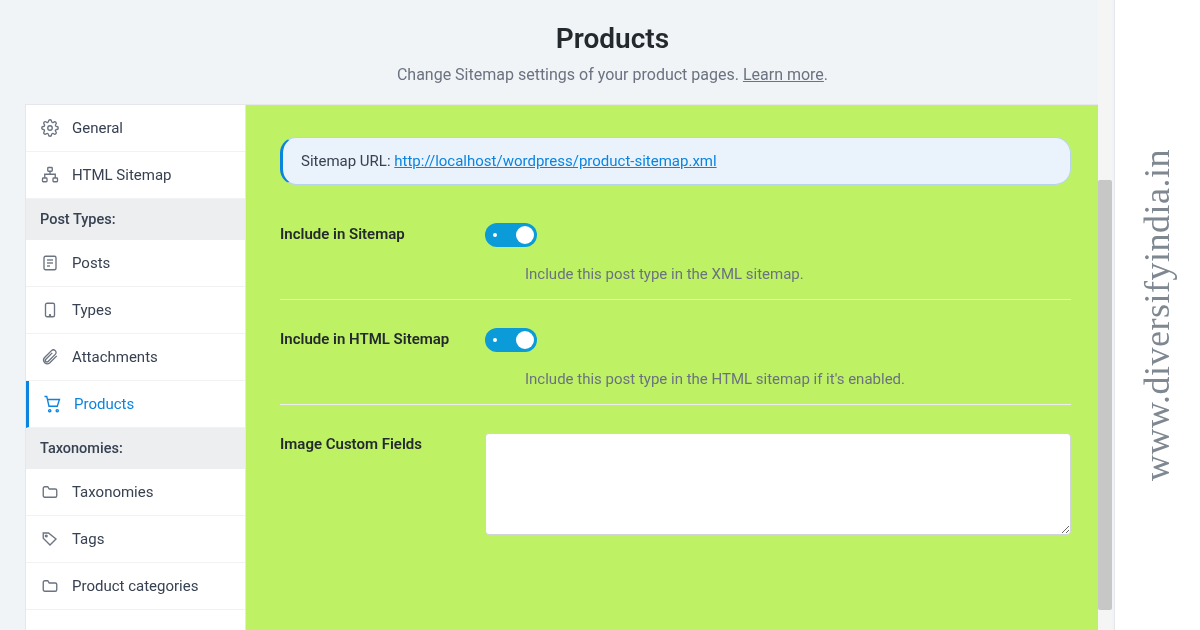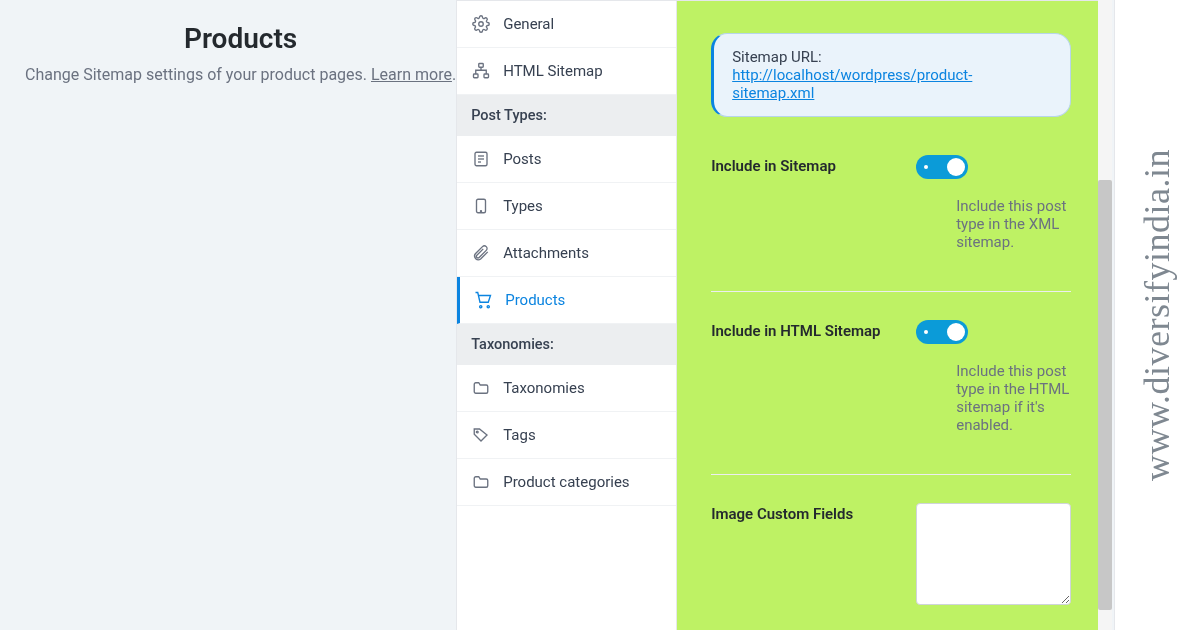--- a/index.html
+++ b/index.html
@@ -6,21 +6,21 @@
   body {
     font-family: -apple-system, BlinkMacSystemFont, "Segoe UI", Roboto, sans-serif;
     background: #f0f4f7;
     width: 1200px;
     height: 630px;
     overflow: hidden;
     position: relative;
   }
   .page-wrap {
     display: flex;
-    flex-direction: row;
+    flex-direction: column;
     padding: 0 0 0 25px;
     height: 100%;
   }
   .header {
     text-align: center;
     padding: 22px 0 20px;
   }
   .header h1 {
     font-size: 28px;
     font-weight: 600;
@@ -95,21 +95,21 @@
     font-size: 15px;
     color: #374151;
     margin-bottom: 38px;
   }
   .notice a {
     color: #0b84e0;
     text-decoration: underline;
   }
   .setting-row {
     display: flex;
-    padding-bottom: 40px;
+    padding-bottom: 16px;
     margin-bottom: 28px;
     border-bottom: 1px solid #eceef0;
   }
   .setting-row:last-child { border-bottom: none; }
   .setting-label {
     width: 205px;
     font-size: 15px;
     font-weight: 600;
     color: #24292e;
     padding-top: 2px;

